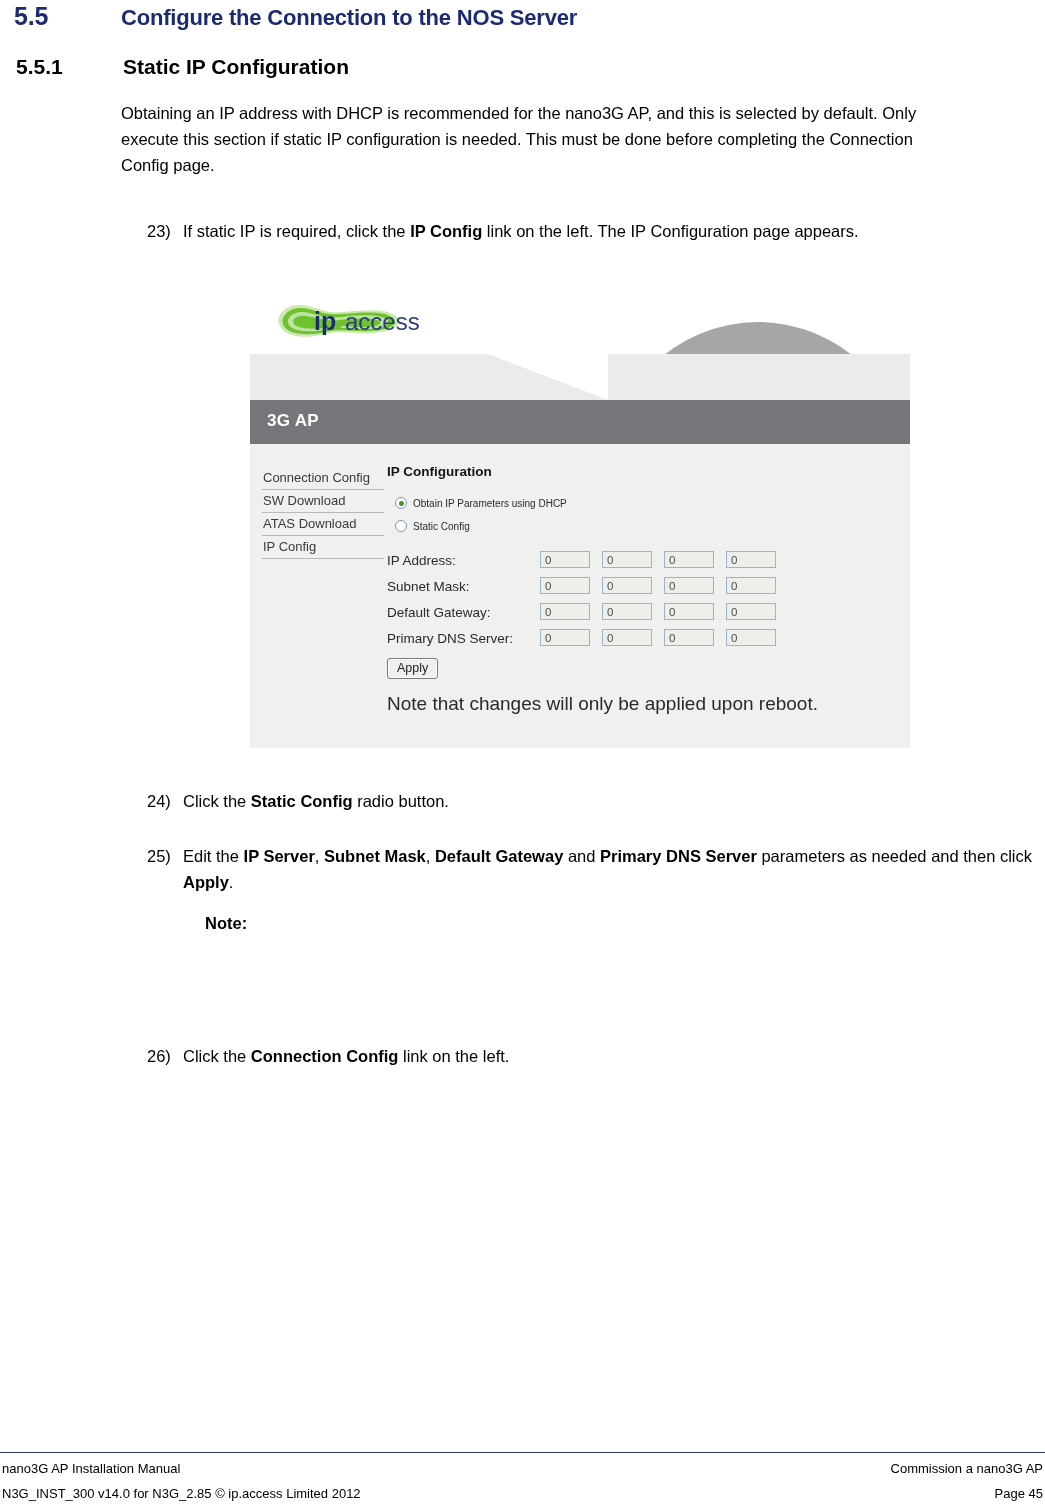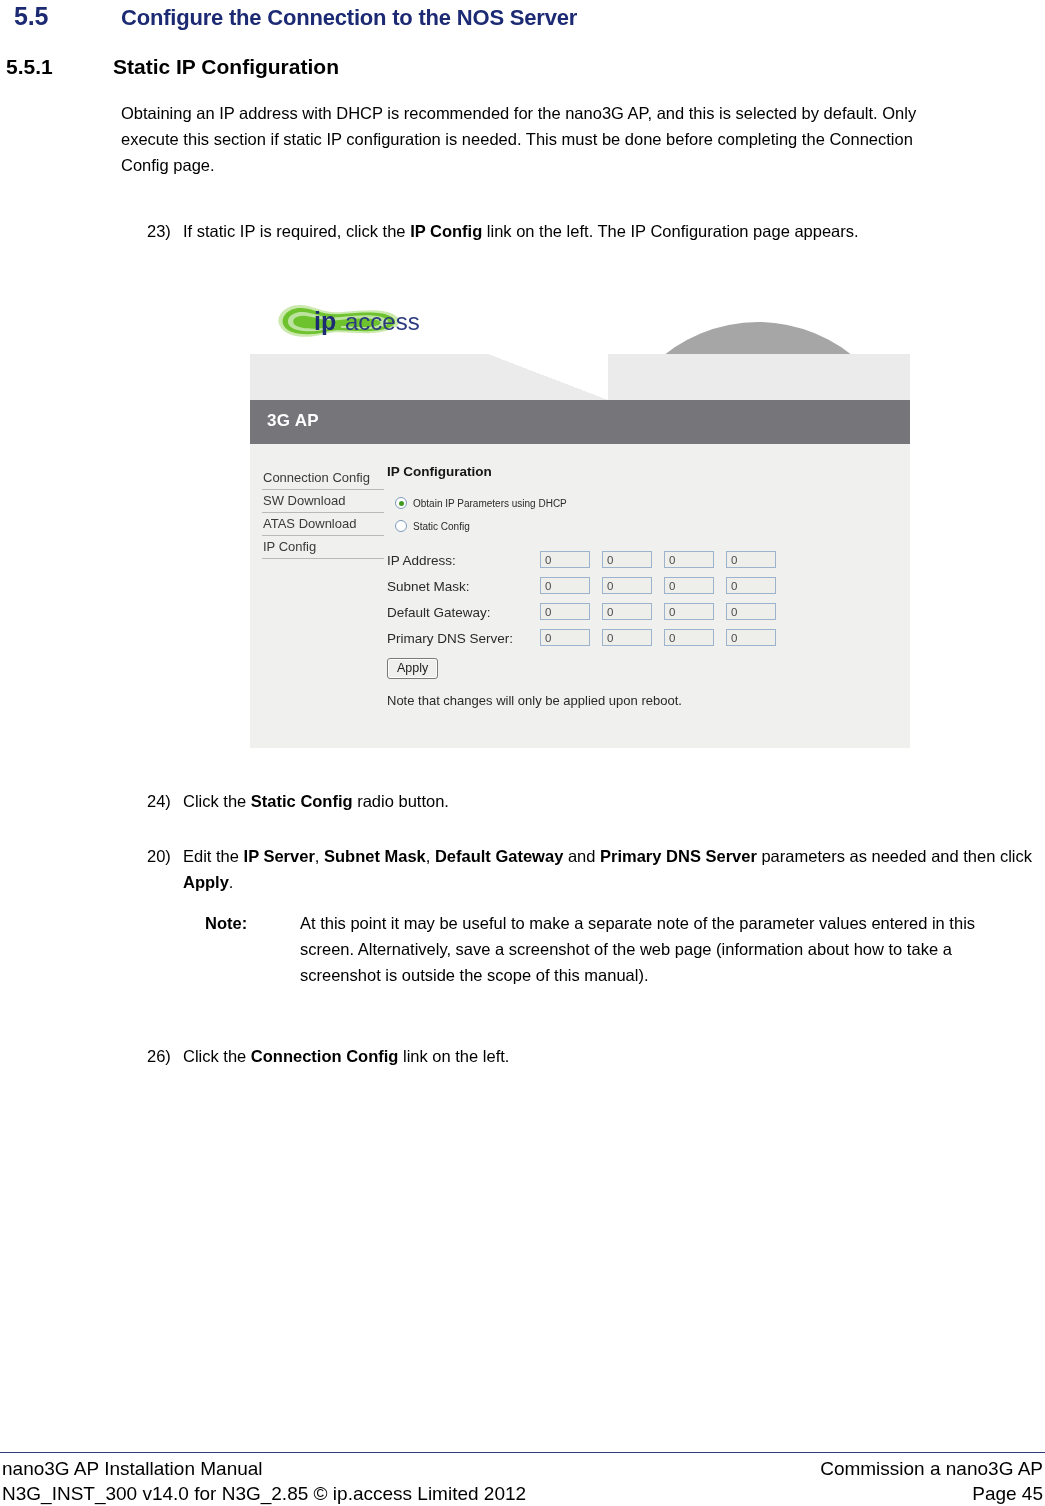--- a/index.html
+++ b/index.html
@@ -44,21 +44,21 @@
     font-size: 22px;
     font-weight: bold;
     color: #1c2a73;
     letter-spacing: -0.2px;
   }
 
   .h3-row {
     display: flex;
     align-items: baseline;
     position: absolute;
-    left: 6px;
+    left: 16px;
     top: 55px;
     width: 1000px;
   }
   .h3-num {
     font-size: 21px;
     font-weight: bold;
     color: #000;
     width: 107px;
     flex: none;
   }
@@ -299,21 +299,21 @@
     background: #efefed;
     border-radius: 3px;
     font-size: 12.5px;
     color: #222;
     padding: 2px 9px 3px 9px;
     font-family: "Liberation Sans", sans-serif;
     box-shadow: inset 0 0 0 1px #fdfdfd;
   }
   .note-reboot {
     margin-top: 14px;
-    font-size: 13px;
+    font-size: 19px;
     color: #2a2a2a;
   }
 
   
   .logo {
     position: absolute;
     left: 18px;
     top: 4px;
     width: 165px;
     height: 58px;
@@ -327,21 +327,21 @@
     top: 1452px;
     width: 1045px;
     height: 0;
     border-top: 1.5px solid #2e3a7a;
   }
   .footer {
     position: absolute;
     left: 0;
     top: 1456px;
     width: 1045px;
-    font-size: 19px;
+    font-size: 13px;
     line-height: 25px;
     color: #000;
   }
   .footer-row {
     display: flex;
     justify-content: space-between;
     padding: 0 2px;
   }
   .footer-left { text-align: left; }
   .footer-right { text-align: right; }
@@ -465,27 +465,26 @@
       </div>
     </div>
   </div>
 
   <div class="step step-24">
     <span class="step-num">24)</span>
     <span class="step-text"><span>Click the </span><b>Static Config</b><span> radio button.</span></span>
   </div>
 
   <div class="step step-25">
-    <span class="step-num">20)</span>
+    <span class="step-num">25)</span>
     <span class="step-text"><span>Edit the </span><b>IP Server</b><span>, </span><b>Subnet Mask</b><span>, </span><b>Default Gateway</b><span> and </span><b>Primary DNS Server</b><span> parameters as needed and then click </span><b>Apply</b><span>.</span></span>
   </div>
 
   <div class="note-block">
     <span class="note-label">Note:</span>
-    <span class="note-text">At this point it may be useful to make a separate note of the parameter values entered in this screen. Alternatively, save a screenshot of the web page (information about how to take a screenshot is outside the scope of this manual).</span>
   </div>
 
   <div class="step step-26">
     <span class="step-num">26)</span>
     <span class="step-text"><span>Click the </span><b>Connection Config</b><span> link on the left.</span></span>
   </div>
 
   <div class="footer-rule"></div>
   <div class="footer">
     <div class="footer-row">

